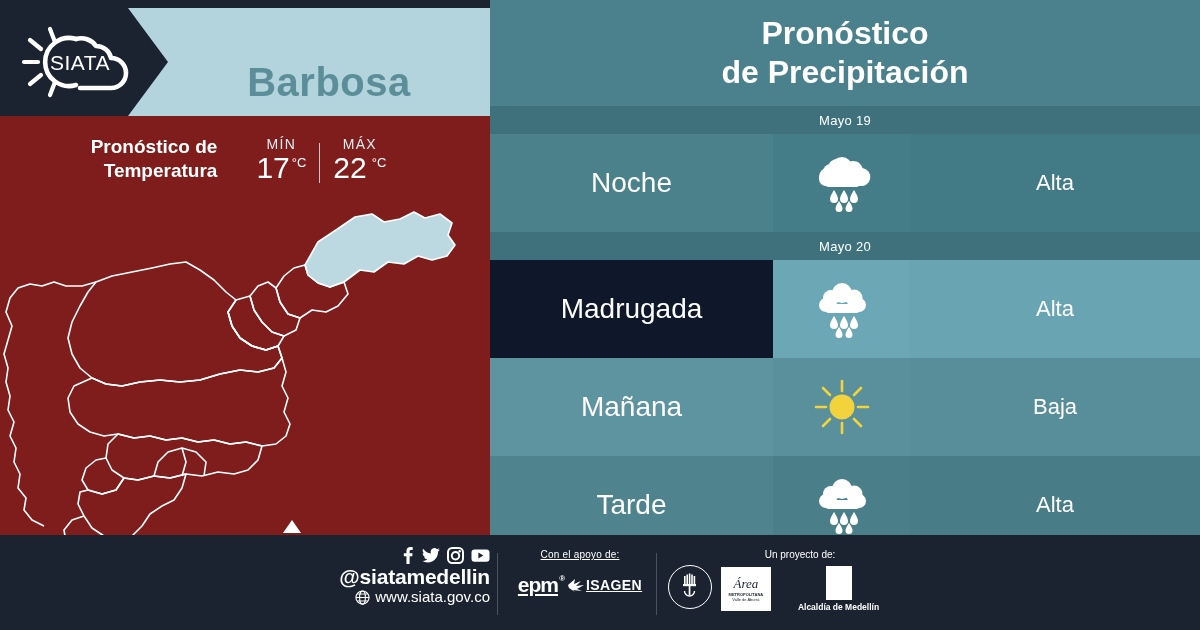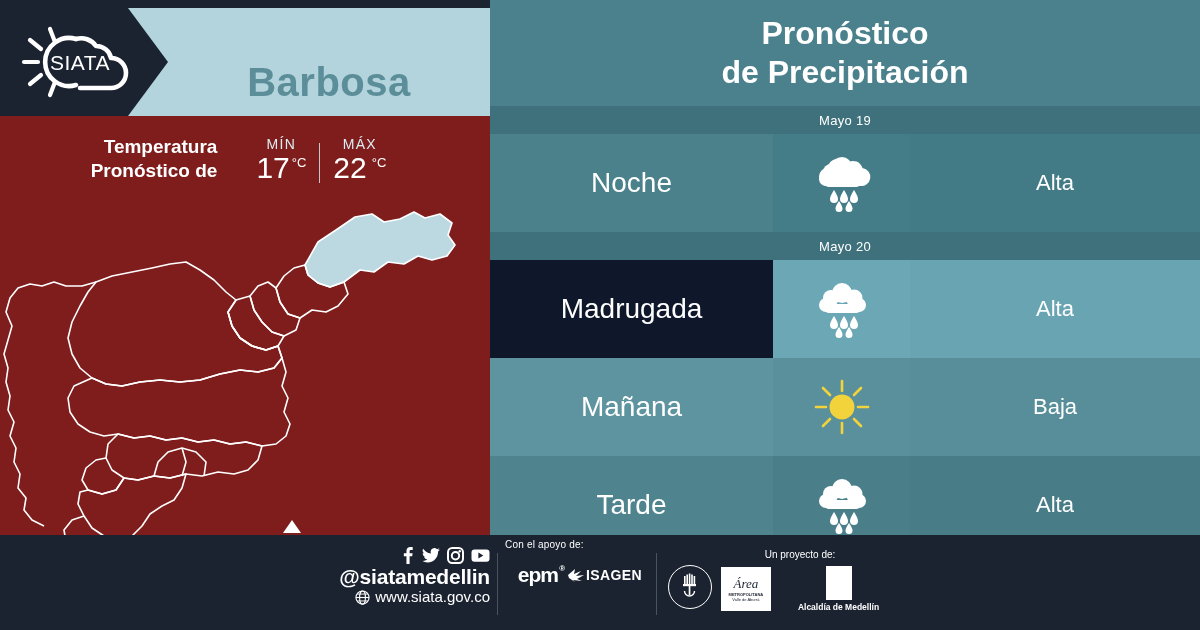--- a/index.html
+++ b/index.html
@@ -75,21 +75,21 @@
 
   .rows-stack{position:absolute;left:0;top:106px;width:710px;}
 
   
   .footer{position:absolute;left:0;top:535px;width:1200px;height:95px;background:#1b2330;}
   .f-social{position:absolute;left:300px;top:12px;width:190px;text-align:right;color:#ffffff;}
   .f-social .icons{display:flex;justify-content:flex-end;gap:7px;margin-bottom:2px;}
   .f-social .handle{font-size:21px;font-weight:bold;line-height:1.05;letter-spacing:-.2px;}
   .f-social .site{font-size:15px;display:flex;align-items:center;justify-content:flex-end;gap:5px;line-height:1.2;}
   .vdiv{position:absolute;width:1px;background:#4a5260;}
-  .f-apoyo{position:absolute;left:505px;top:4px;width:150px;text-align:left;color:#fff;}
+  .f-apoyo{position:absolute;left:505px;top:14px;width:150px;text-align:center;color:#fff;text-decoration:underline;}
   .f-apoyo .cap{font-size:10px;margin-bottom:13px;letter-spacing:.2px;}
   .f-apoyo .logos{display:flex;align-items:center;justify-content:center;gap:10px;}
   .epm{font-size:21px;font-weight:bold;letter-spacing:-1px;position:relative;}
   .epm sup{font-size:8px;position:absolute;top:1px;right:-6px;}
   .isagen{font-size:14px;font-weight:bold;letter-spacing:.4px;display:flex;align-items:center;gap:2px;}
   .f-proy{position:absolute;left:700px;top:14px;width:200px;text-align:center;color:#fff;}
   .f-proy .cap{font-size:10px;margin-bottom:6px;}
   .f-proy .logos{display:flex;align-items:center;justify-content:center;gap:27px;}
   .seal{width:42px;height:42px;border-radius:50%;border:1.5px solid #fff;position:relative;
     display:flex;align-items:center;justify-content:center;}
@@ -123,22 +123,22 @@
             <path d="M62 66 L93 66 A15 15 0 0 0 93 36 A15 15 0 0 0 78 24 A18 18 0 0 0 58 17" stroke-width="4.6" stroke-linejoin="round"></path>
           </g>
           <text x="62" y="48" text-anchor="middle" font-family="Liberation Sans, sans-serif" font-size="21" fill="#ffffff" letter-spacing="0.5">SIATA</text>
         </svg>
       </div>
       <div class="city-name">Barbosa</div>
     </div>
 
     <div class="temp-block">
       <div class="temp-label">
+        <div>Pronóstico de</div>
         <div>Temperatura</div>
-        <div>Pronóstico de</div>
       </div>
       <div class="temp-vals">
         <div class="temp-cell">
           <div class="cap">MÍN</div>
           <div class="val">
             <span>17</span>
             <span class="deg">°C</span>
           </div>
         </div>
         <div class="temp-div"></div>

